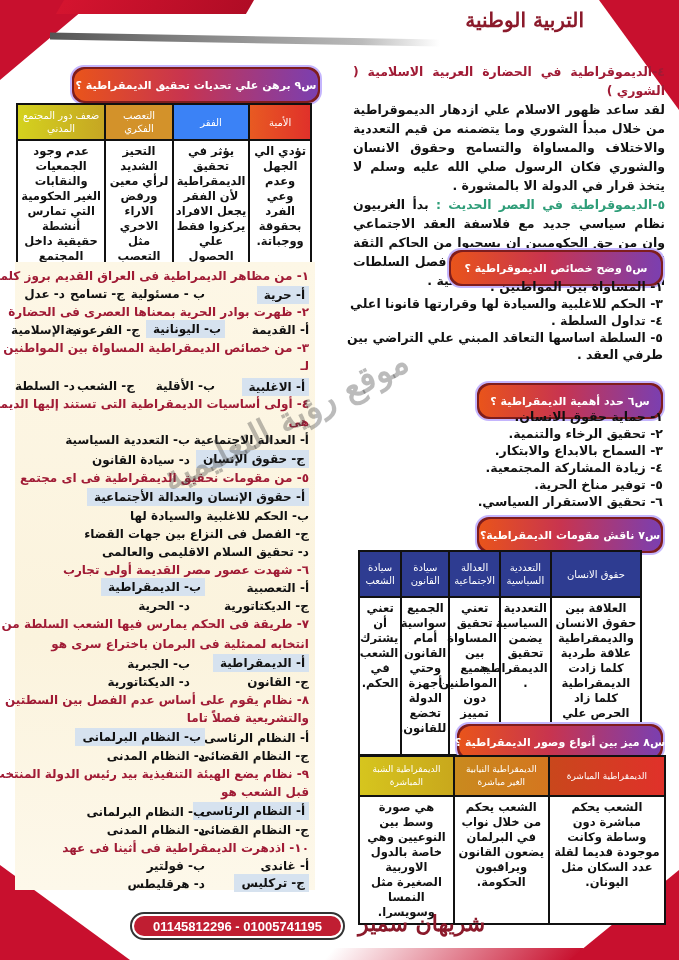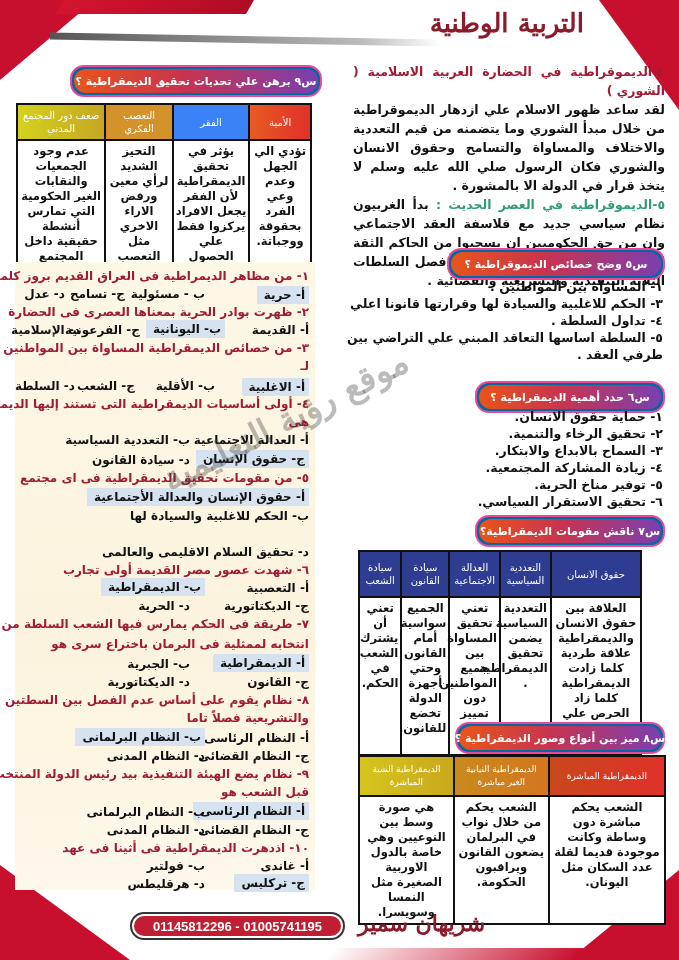--- a/index.html
+++ b/index.html
@@ -9,24 +9,24 @@
   
   .deco { position: absolute; }
   .tl-red { left: 0; top: 0; width: 0; height: 0; border-top: 80px solid #c8102e; border-right: 95px solid transparent; }
   .tl-band { left: 60px; top: 0; width: 190px; height: 14px; background: linear-gradient(90deg, #d4142f, #b00c25); transform: skewX(-30deg); }
   .tl-gray { left: 50px; top: 36px; width: 390px; height: 7px; background: linear-gradient(90deg, #555, #bbb 80%, rgba(255,255,255,0)); transform: skewY(1deg); }
   .tr-red { right: 0; top: 0; width: 0; height: 0; border-top: 110px solid #c8102e; border left: 0; border-left: 80px solid transparent; }
   .bl-red { left: 0; bottom: 0; width: 0; height: 0; border-bottom: 95px solid #c8102e; border-right: 130px solid transparent; }
   .br-red { right: 0; bottom: 0; width: 0; height: 0; border-bottom: 90px solid #c8102e; border-left: 110px solid transparent; }
   .br-band { right: 100px; bottom: 0; width: 250px; height: 12px; background: linear-gradient(90deg, rgba(200,16,46,0), #c8102e); transform: skewX(-40deg); }
 
-  .page-title { position: absolute; right: 95px; top: 8px; font-size: 26px; font-weight: bold; color: #8b1a2b; font-family: "DejaVu Serif", serif; }
-
-  
-  .pill { position: absolute; height: 32px; border-radius: 14px; border: 2px solid #ec4899; padding: 2px; background: #0369a1; }
+  .page-title { position: absolute; right: 95px; top: 8px; font-size: 20px; font-weight: bold; color: #8b1a2b; font-family: "DejaVu Serif", serif; }
+
+  
+  .pill { position: absolute; height: 40px; border-radius: 14px; border: 2px solid #c4b5fd; padding: 2px; background: #7f1d1d; }
   .pill-inner { height: 100%; border-radius: 12px; background: linear-gradient(90deg, #e9541b 0%, #c8344f 45%, #7b3fb0 100%); color: #fff; font-size: 11px; font-weight: bold; display: flex; align-items: center; justify-content: center; white-space: nowrap; }
 
   
   .rcol { position: absolute; right: 14px; width: 312px; font-size: 12.5px; font-weight: bold; line-height: 19px; text-align: justify; }
   .sec-head-red { color: #a01b35; }
   .sec-head-green { color: #2e9d78; }
 
   .list { position: absolute; right: 16px; font-size: 12.5px; font-weight: bold; line-height: 17px; }
   .list div { white-space: nowrap; }
 
@@ -199,20 +199,21 @@
   <div class="q" style="top:134px;">٤- أولى أساسيات الديمقراطية التى تستند إليها الديمقراطية</div>
   <div class="q" style="top:152px;">هى</div>
   <div class="opt" style="right:6px; top:170px;">أ- العدالة الاجتماعية</div>
   <div class="opt" style="right:125px; top:170px;">ب- التعددية السياسية</div>
   <div class="opt hl" style="right:6px; top:188px;">ج- حقوق الإنسان</div>
   <div class="opt" style="right:125px; top:190px;">د- سيادة القانون</div>
 
   <div class="q" style="top:208px;">٥- من مقومات نحقيق الديمقراطية فى اى مجتمع</div>
   <div class="opt hl" style="right:6px; top:226px;">أ- حقوق الإنسان والعدالة الأجتماعية</div>
   <div class="opt" style="right:6px; top:246px;">ب- الحكم للاغلبية والسيادة لها</div>
+  <div class="opt" style="right:6px; top:264px;">ج- الفصل فى النزاع بين جهات القضاء</div>
   <div class="opt" style="right:6px; top:282px;">د- تحقيق السلام الاقليمى والعالمى</div>
 
   <div class="q" style="top:300px;">٦- شهدت عصور مصر القديمة أولى تجارب</div>
   <div class="opt" style="right:6px; top:318px;">أ- التعصبية</div>
   <div class="opt hl" style="right:110px; top:316px;">ب- الديمقراطية</div>
   <div class="opt" style="right:6px; top:336px;text-align:center;">ج- الديكتاتورية</div>
   <div class="opt" style="right:125px; top:336px;">د- الحرية</div>
 
   <div class="q" style="top:354px;">٧- طريقة فى الحكم يمارس فيها الشعب السلطة من خلال</div>
   <div class="q" style="top:374px;margin-left:41px;">انتخابه لممثلية فى البرمان باختراع سرى هو</div>

